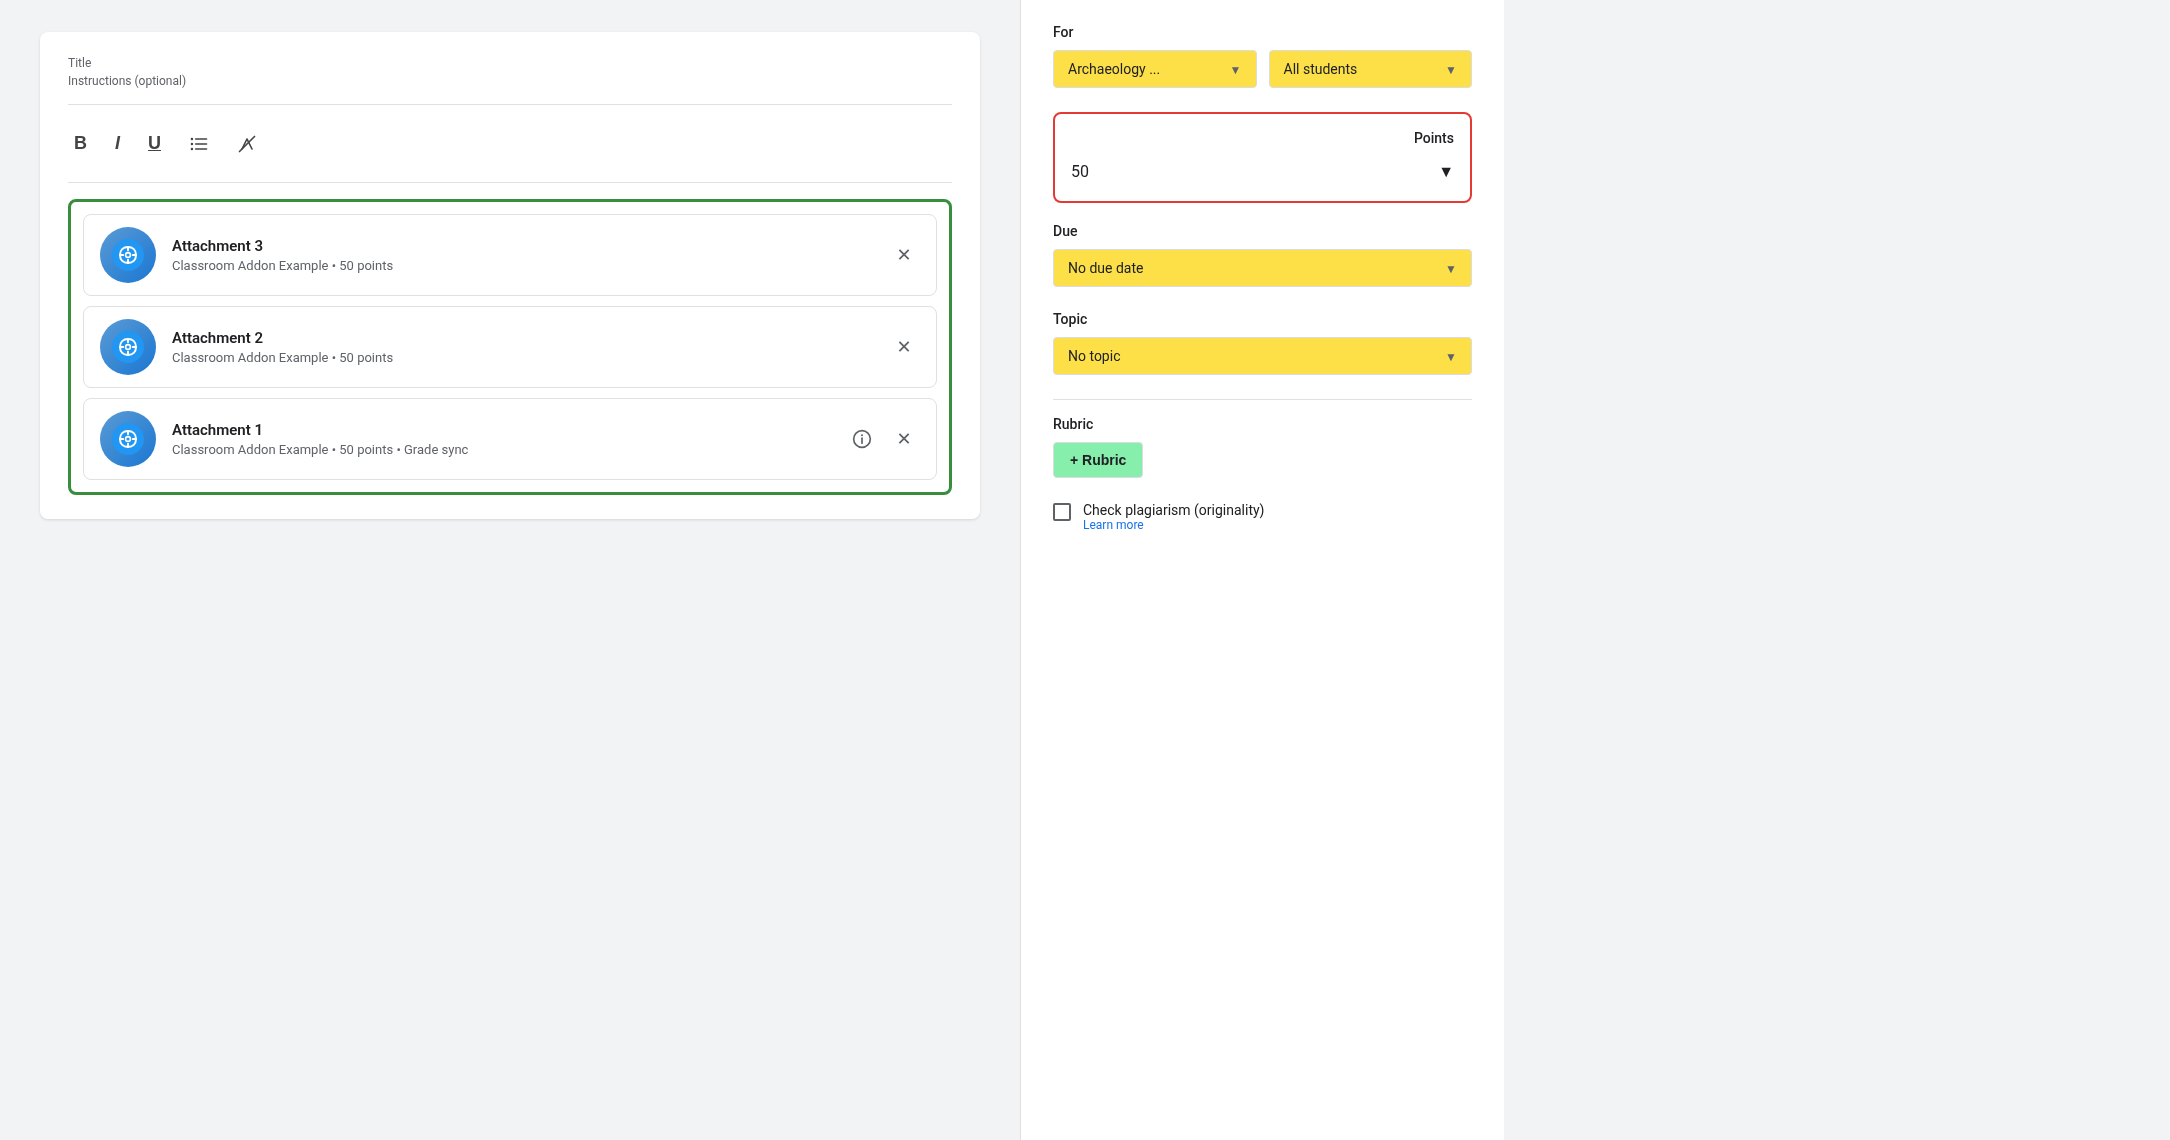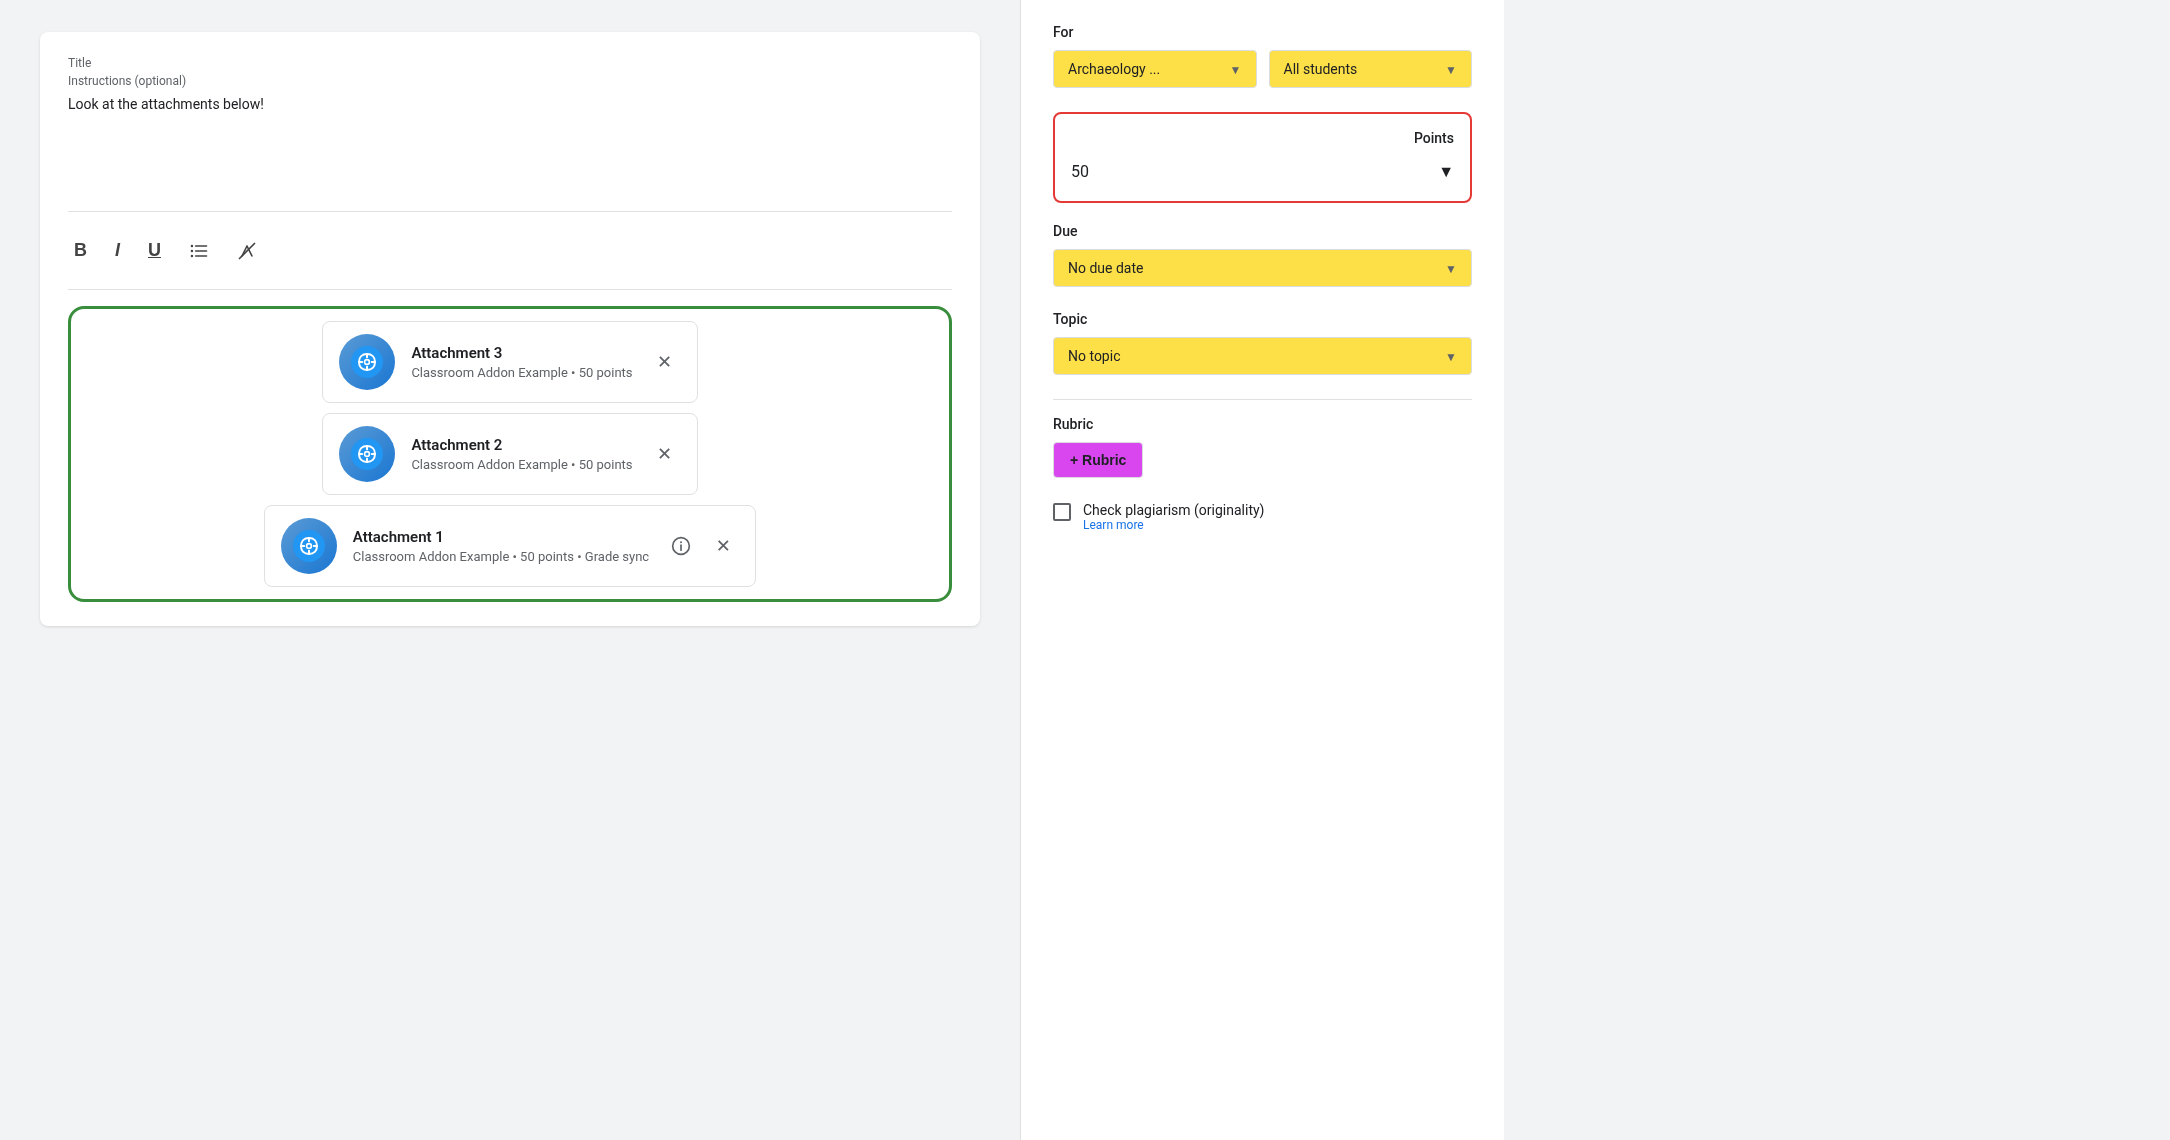--- a/index.html
+++ b/index.html
@@ -76,27 +76,26 @@
       border-radius: 4px;
       display: flex;
       align-items: center;
       justify-content: center;
     }
     .toolbar-italic { font-style: italic; }
     .toolbar-underline { text-decoration: underline; }
 
     .attachments-container {
       border: 3px solid #388e3c;
-      border-radius: 16px;
+      border-radius: 8px;
       padding: 12px;
       margin-top: 12px;
       display: flex;
       flex-direction: column;
       gap: 10px;
-      align-items: center;
     }
     .attachment-card {
       background: #fff;
       border: 1px solid #e0e0e0;
       border-radius: 8px;
       display: flex;
       align-items: center;
       padding: 12px 16px;
       gap: 16px;
     }
@@ -203,21 +202,21 @@
       gap: 32px;
     }
     .rubric-btn {
       display: inline-flex;
       align-items: center;
       gap: 8px;
       border: 1px solid #dadce0;
       border-radius: 4px;
       padding: 9px 16px;
       cursor: pointer;
-      background: #d946ef;
+      background: #86efac;
       font-size: 14px;
       font-weight: 600;
       color: #202124;
     }
     .checkbox-row {
       display: flex;
       align-items: flex-start;
       gap: 12px;
       margin-top: 0;
     }
@@ -249,21 +248,20 @@
 
 <div class="main-area">
   <div class="form-card">
 
     <div class="field-group">
       <div class="field-label">Title</div>
     </div>
 
     <div class="field-group">
       <div class="field-label">Instructions (optional)</div>
-      <textarea class="instructions-area" style="">Look at the attachments below!</textarea>
     </div>
 
     <hr class="divider">
 
     <div class="toolbar">
       <button class="toolbar-btn">B</button>
       <button class="toolbar-btn toolbar-italic">I</button>
       <button class="toolbar-btn toolbar-underline">U</button>
       <button class="toolbar-btn">
         <svg width="20" height="20" viewBox="0 0 24 24" fill="none">

